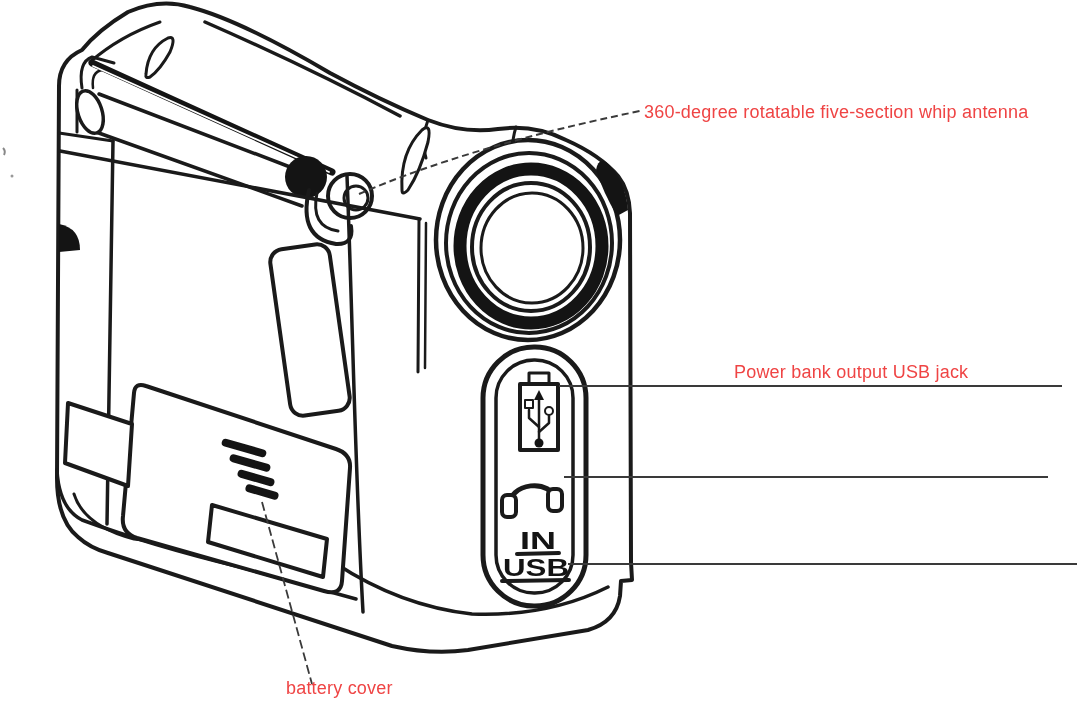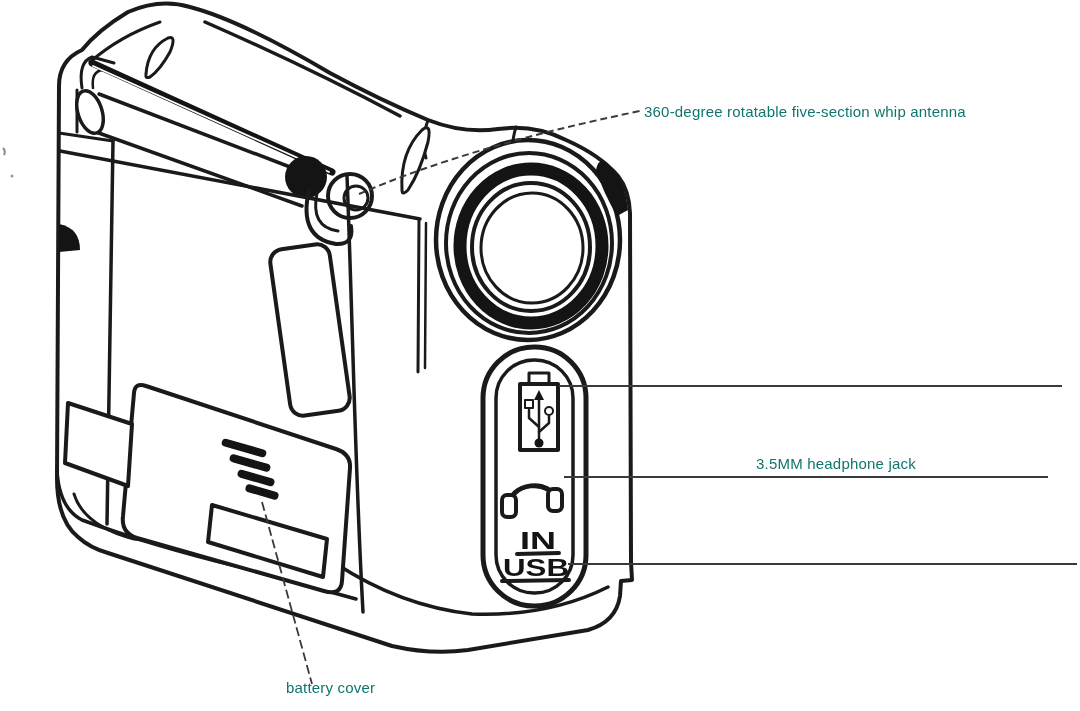--- a/index.html
+++ b/index.html
@@ -2,21 +2,21 @@
 <html><head>
 <meta charset="utf-8">
 <style>
   html,body{margin:0;padding:0;background:#ffffff;}
   .stage{
     position:relative;width:1080px;height:711px;background:#ffffff;
     font-family:"Liberation Sans", sans-serif;overflow:hidden;
   }
   .stage svg{position:absolute;left:0;top:0;}
   .callout{
-    position:absolute;color:#0f766e;font-size:15px;letter-spacing:0.2px;
+    position:absolute;color:#ef4444;font-size:18px;letter-spacing:0.2px;
     white-space:nowrap;line-height:20px;
   }
   .ln{stroke:#1a1a1a;fill:none;stroke-linecap:round;stroke-linejoin:round;}
   .fw{fill:#ffffff;}
   .fd{fill:#141414;stroke:none;}
   .leader{stroke:#3a3a3a;fill:none;}
   .ptxt{font-family:"Liberation Sans",sans-serif;font-weight:bold;fill:#141414;}
 </style>
 </head>
 <body>
@@ -141,16 +141,16 @@
       <path class="leader" stroke-width="2" d="M 564,477 L 1048,477"></path>
       <path class="leader" stroke-width="2" d="M 568,564 L 1077,564"></path>
       <path class="leader" stroke-width="1.8" stroke-dasharray="9 4" d="M 262,502 L 312,684"></path>
     </g>
 
     <path stroke="#888" stroke-width="2" fill="none" d="M 3,148 Q 6,151 4,155"></path>
     <circle fill="#999" cx="12" cy="176" r="1.5"></circle>
   </svg>
 
   <div class="callout" style="left:644px;top:102px;">360-degree rotatable five-section whip antenna</div>
-  <div class="callout" style="left:756px;top:454px;">3.5MM headphone jack</div>
+  <div class="callout" style="left:734px;top:362px;">Power bank output USB jack</div>
   <div class="callout" style="left:286px;top:678px;">battery cover</div>
 
 </div>
 
 </body></html>

